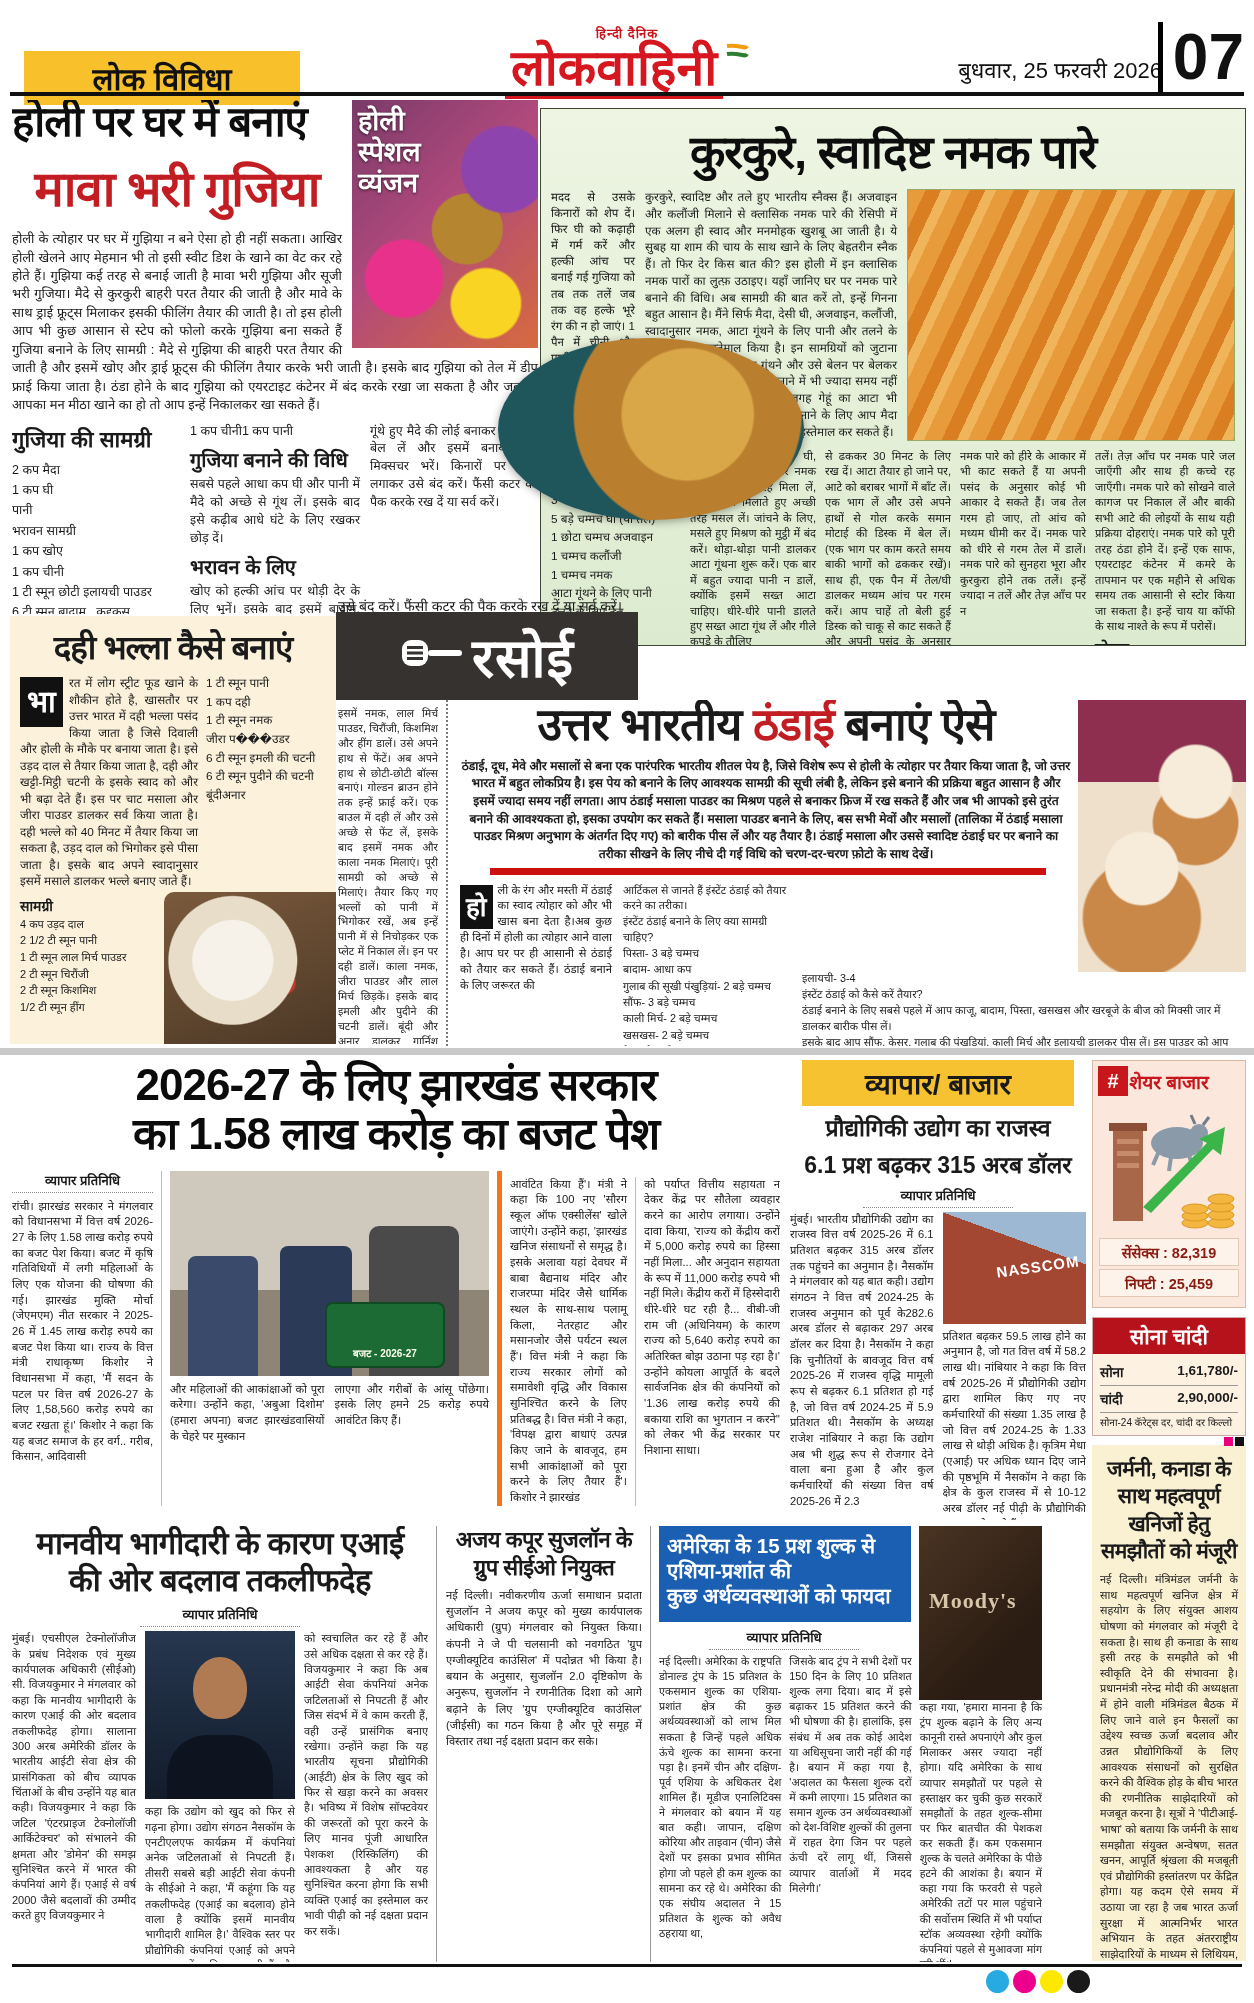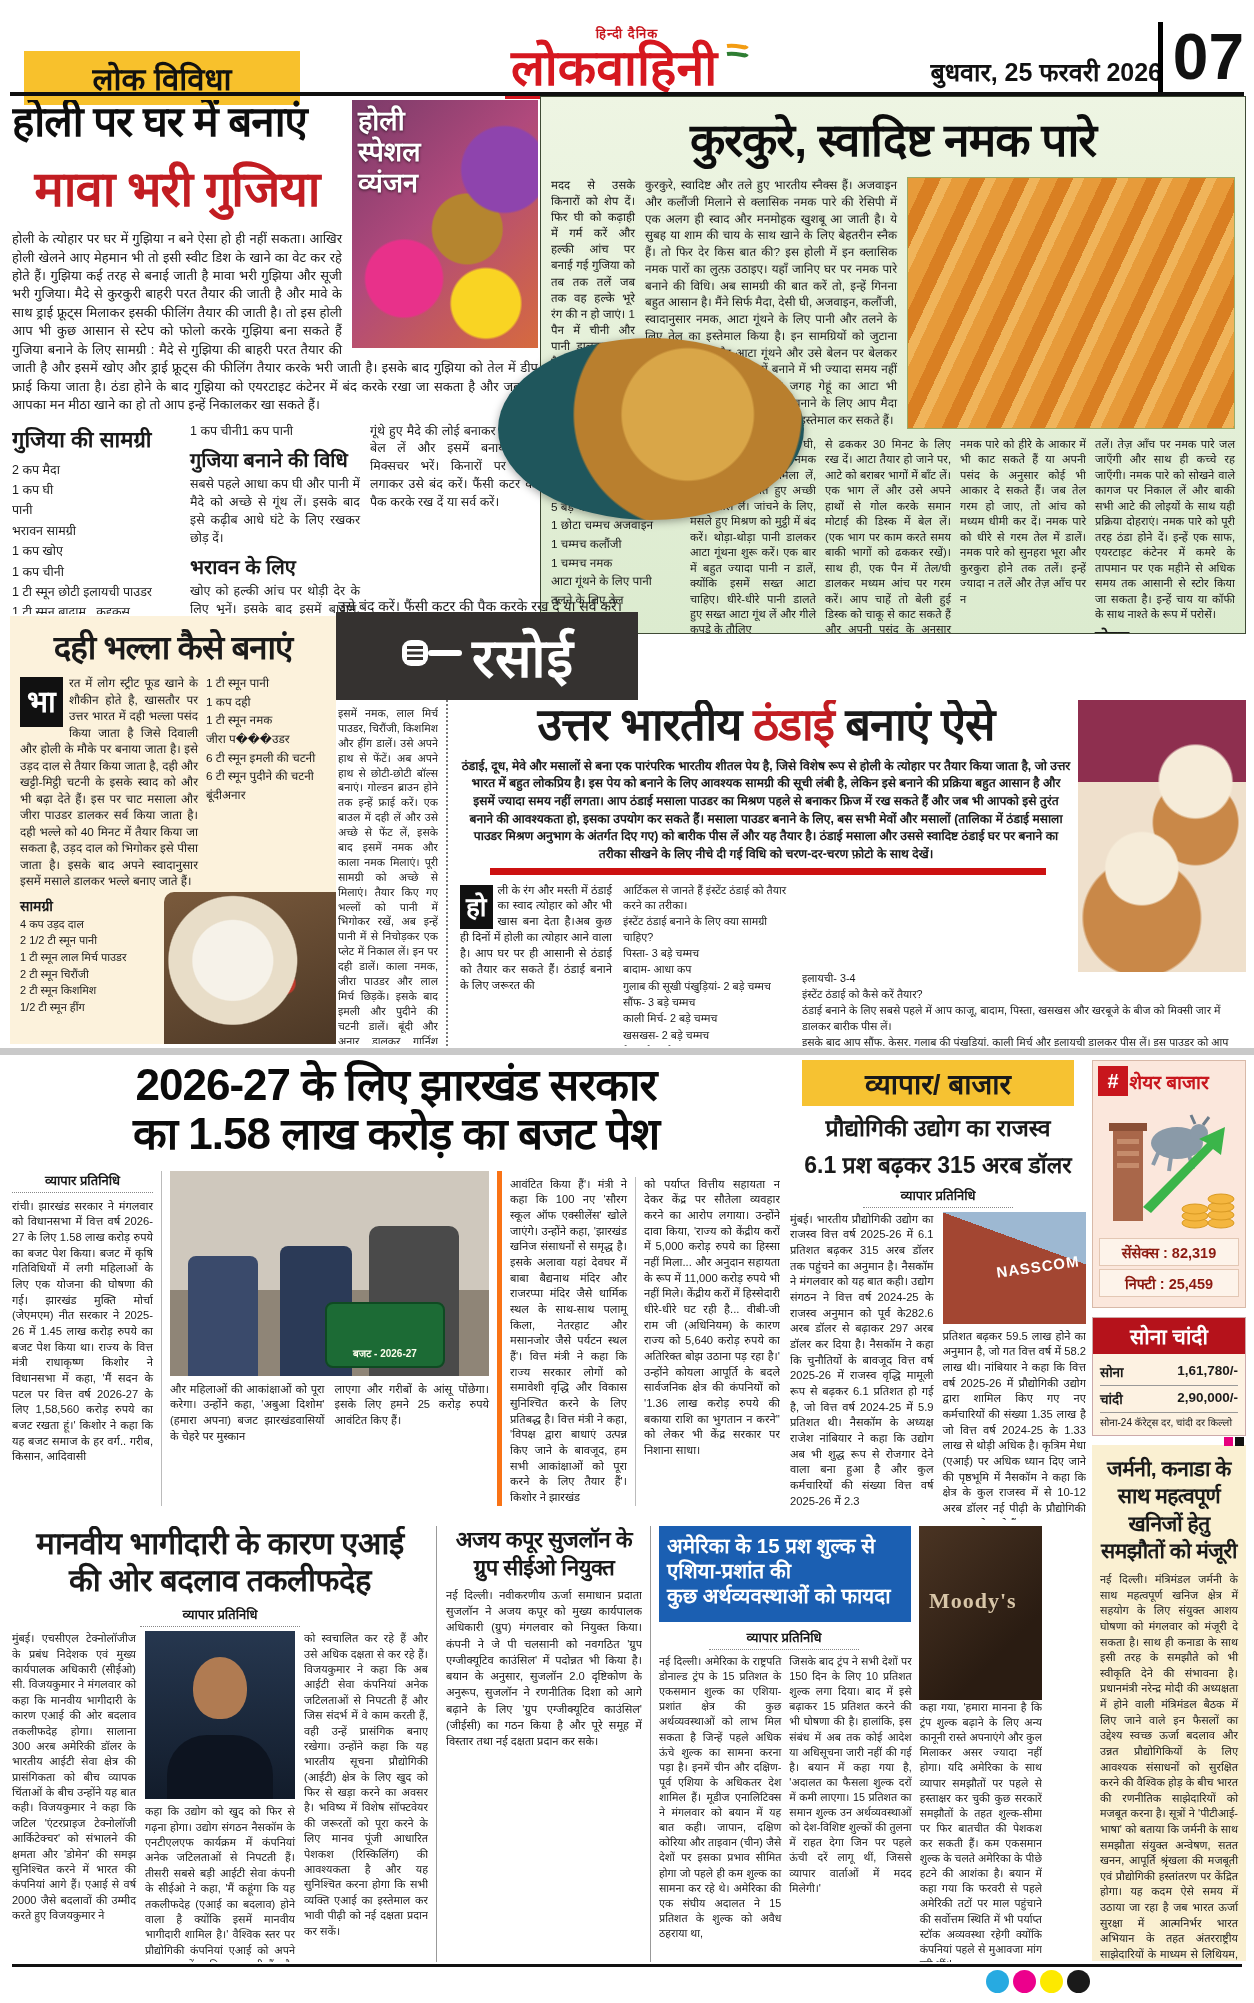--- a/index.html
+++ b/index.html
@@ -8,21 +8,21 @@
   #page { position:relative; width:1254px; height:2003px; background:#fff; margin:0 auto; overflow:hidden; color:#1a1a1a; }
 
   
   .sec-tag { position:absolute; left:24px; top:51px; width:276px; height:54px; background:#f8c12c;
              font-size:31px; font-weight:900; display:flex; align-items:center; justify-content:center; color:#111; }
   .mast-wrap { position:absolute; left:0; right:0; top:24px; text-align:center; }
   .mast-daily { font-size:13px; font-weight:bold; color:#c8161d; letter-spacing:1px; }
   .mast-title { font-size:50px; font-weight:900; color:#d6171f; line-height:1.04; display:inline-block;
                 border-bottom:3px solid #d6171f; padding:0 6px 2px; }
   .flag-ico { display:inline-block; vertical-align:top; margin-left:2px; }
-  .hdr-date { position:absolute; right:92px; top:54px; font-size:25px; font-weight:bold; color:#111; }
+  .hdr-date { position:absolute; right:92px; top:54px; font-size:22px; font-weight:normal; color:#111; }
   .hdr-page { position:absolute; right:10px; top:22px; font-size:64px; font-weight:bold; color:#111;
               border-left:5px solid #000; padding-left:10px; line-height:70px; height:70px; }
   .hdr-rule { position:absolute; left:10px; right:10px; top:92px; height:4px; background:#101010; }
 
   
   .just { text-align:justify; }
   .byline { font-weight:bold; font-size:13px; text-align:center; border-bottom:1px dotted #888; padding-bottom:3px; }
   .li-line { margin:0 0 1px; }
 
   
@@ -45,21 +45,21 @@
   .g-colC { flex:1; }
   .g-ing-title { font-size:22px; font-weight:900; margin-bottom:8px; }
   .g-ing { font-size:12.5px; line-height:1.55; }
   .g-sub { font-size:20px; font-weight:900; margin:6px 0 3px; }
   .g-small { font-size:12.5px; line-height:1.42; }
   .g-circle { position:absolute; left:498px; top:338px; width:306px; height:182px; border-radius:50%; z-index:6;
               background: radial-gradient(circle at 62% 42%, #d9a648 0 30%, #b97f2e 31% 52%, #1f565c 53%), #1f565c;
               box-shadow:0 2px 8px rgba(0,0,0,.35); }
 
   
-  .npbox { position:absolute; left:540px; top:96px; width:706px; height:538px; border:1px solid #3f4a35;
+  .npbox { position:absolute; left:540px; top:108px; width:706px; height:538px; border:1px solid #3f4a35;
            background:linear-gradient(180deg,#eef5e3,#dcebcf); overflow:hidden; padding:6px 10px; }
   .np-title { text-align:center; font-size:46px; font-weight:900; letter-spacing:-1px; color:#0d0d0d; margin:4px 0 8px; }
   .np-row1 { display:flex; gap:10px; }
   .np-wrap { width:84px; font-size:11.5px; line-height:1.4; }
   .np-intro { width:252px; font-size:11.8px; line-height:1.42; }
   .np-photo { flex:1; height:252px; border:1px solid #9a6; background:
       repeating-linear-gradient(115deg,#e79b3a 0 16px,#d97f22 16px 30px,#f0b45a 30px 40px); }
   .np-row2 { display:flex; gap:9px; margin-top:8px; }
   .np-cA { width:130px; }
   .np-div { height:6px; background:linear-gradient(to right,#111 0 14%,#e87d1e 14% 86%,#111 86% 100%); margin:2px 0 4px; }
@@ -234,21 +234,21 @@
       <div class="g-colA">
         <div class="g-ing-title">गुजिया की सामग्री</div>
         <div class="g-ing">
             <div class="li-line">2 कप मैदा</div>
             <div class="li-line">1 कप घी</div>
             <div class="li-line">पानी</div>
             <div class="li-line">भरावन सामग्री</div>
             <div class="li-line">1 कप खोए</div>
             <div class="li-line">1 कप चीनी</div>
             <div class="li-line">1 टी स्मून छोटी इलायची पाउडर</div>
-            <div class="li-line">1 टी स्मून बादाम , कद्दूकस</div>
+            <div class="li-line">6 टी स्मून बादाम , कद्दूकस</div>
           </div>
       </div>
       <div class="g-colB">
         <div class="g-small">1 कप चीनी1 कप पानी</div>
         <div class="g-sub">गुजिया बनाने की विधि</div>
         <div class="g-small just">सबसे पहले आधा कप घी और पानी में मैदे को अच्छे से गूंथ लें। इसके बाद इसे कढ़ीब आधे घंटे के लिए रखकर छोड़ दें।</div>
         <div class="g-sub">भरावन के लिए</div>
         <div class="g-small just">खोए को हल्की आंच पर थोड़ी देर के लिए भूनें। इसके बाद इसमें बादाम, इलायची पाउडर और चीनी मिलाएं।</div>
       </div>
       <div class="g-colC g-small just">गूंथे हुए मैदे की लोई बनाकर गोल पूरी बेल लें और इसमें बनाया गया मिक्सचर भरें। किनारों पर पानी लगाकर उसे बंद करें। फैंसी कटर की पैक करके रख दें या सर्व करें।</div>

